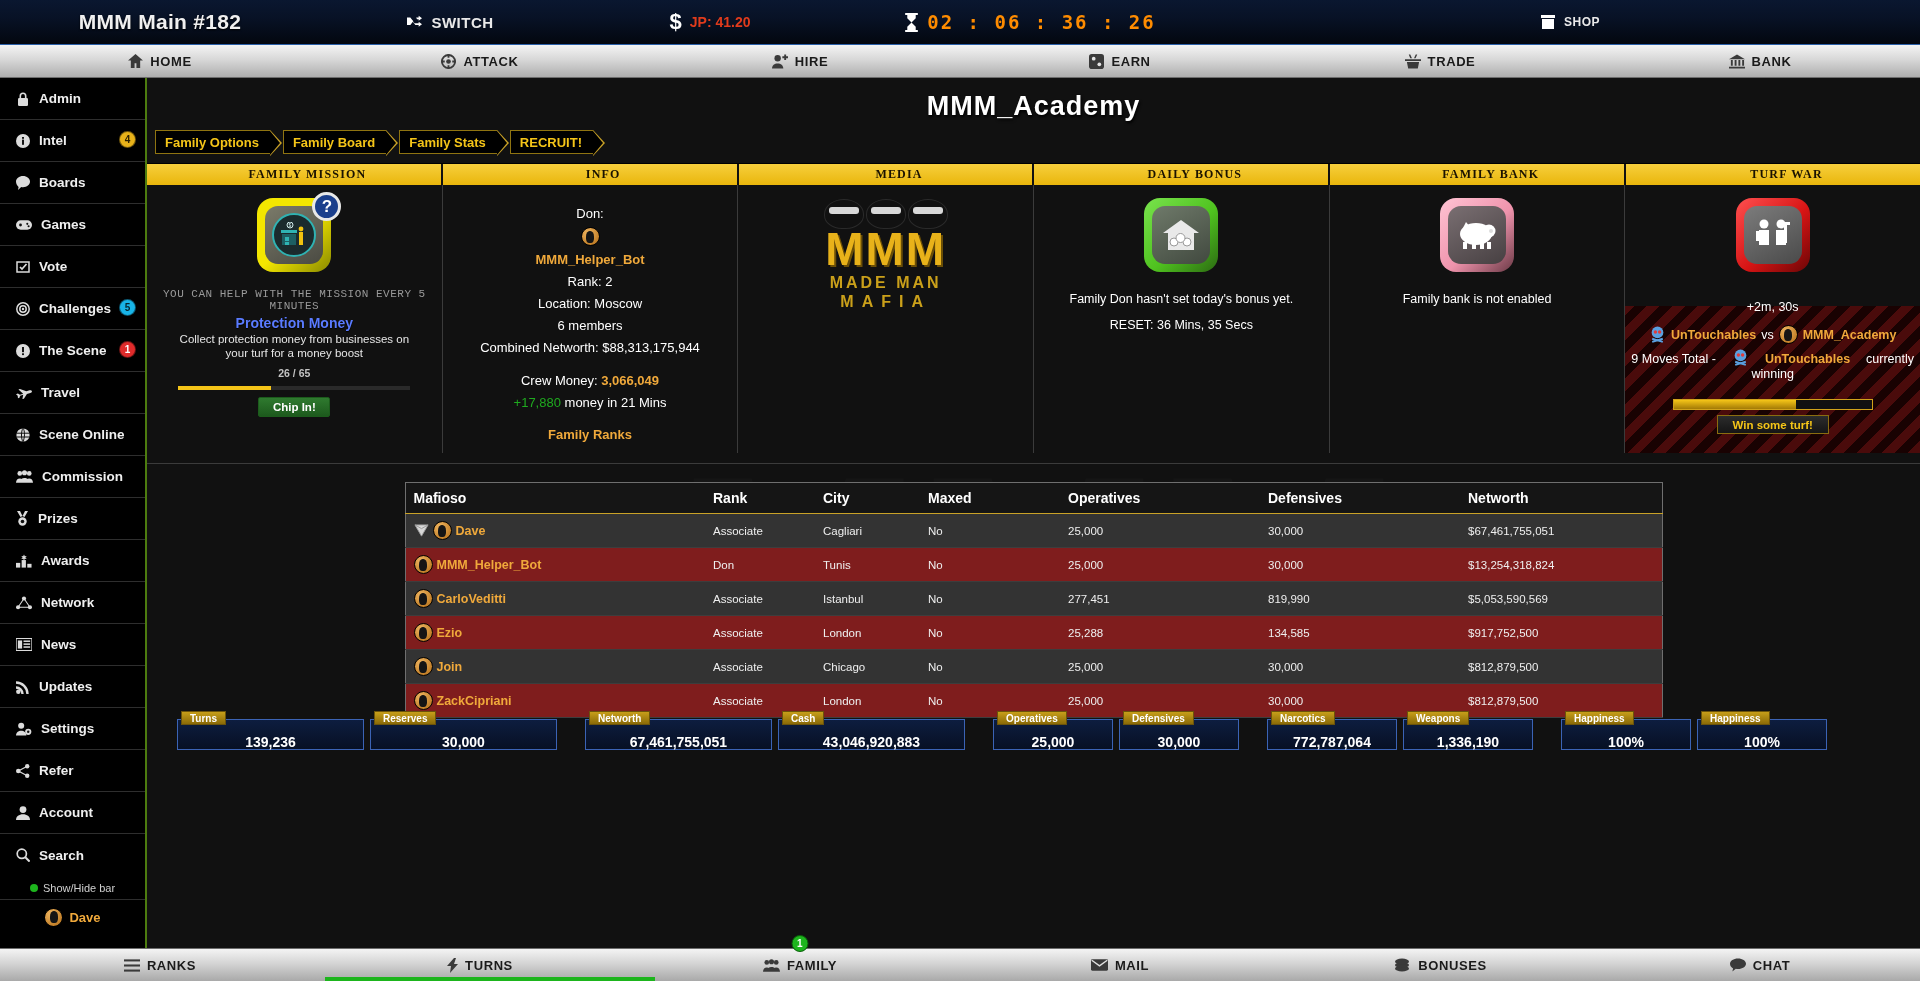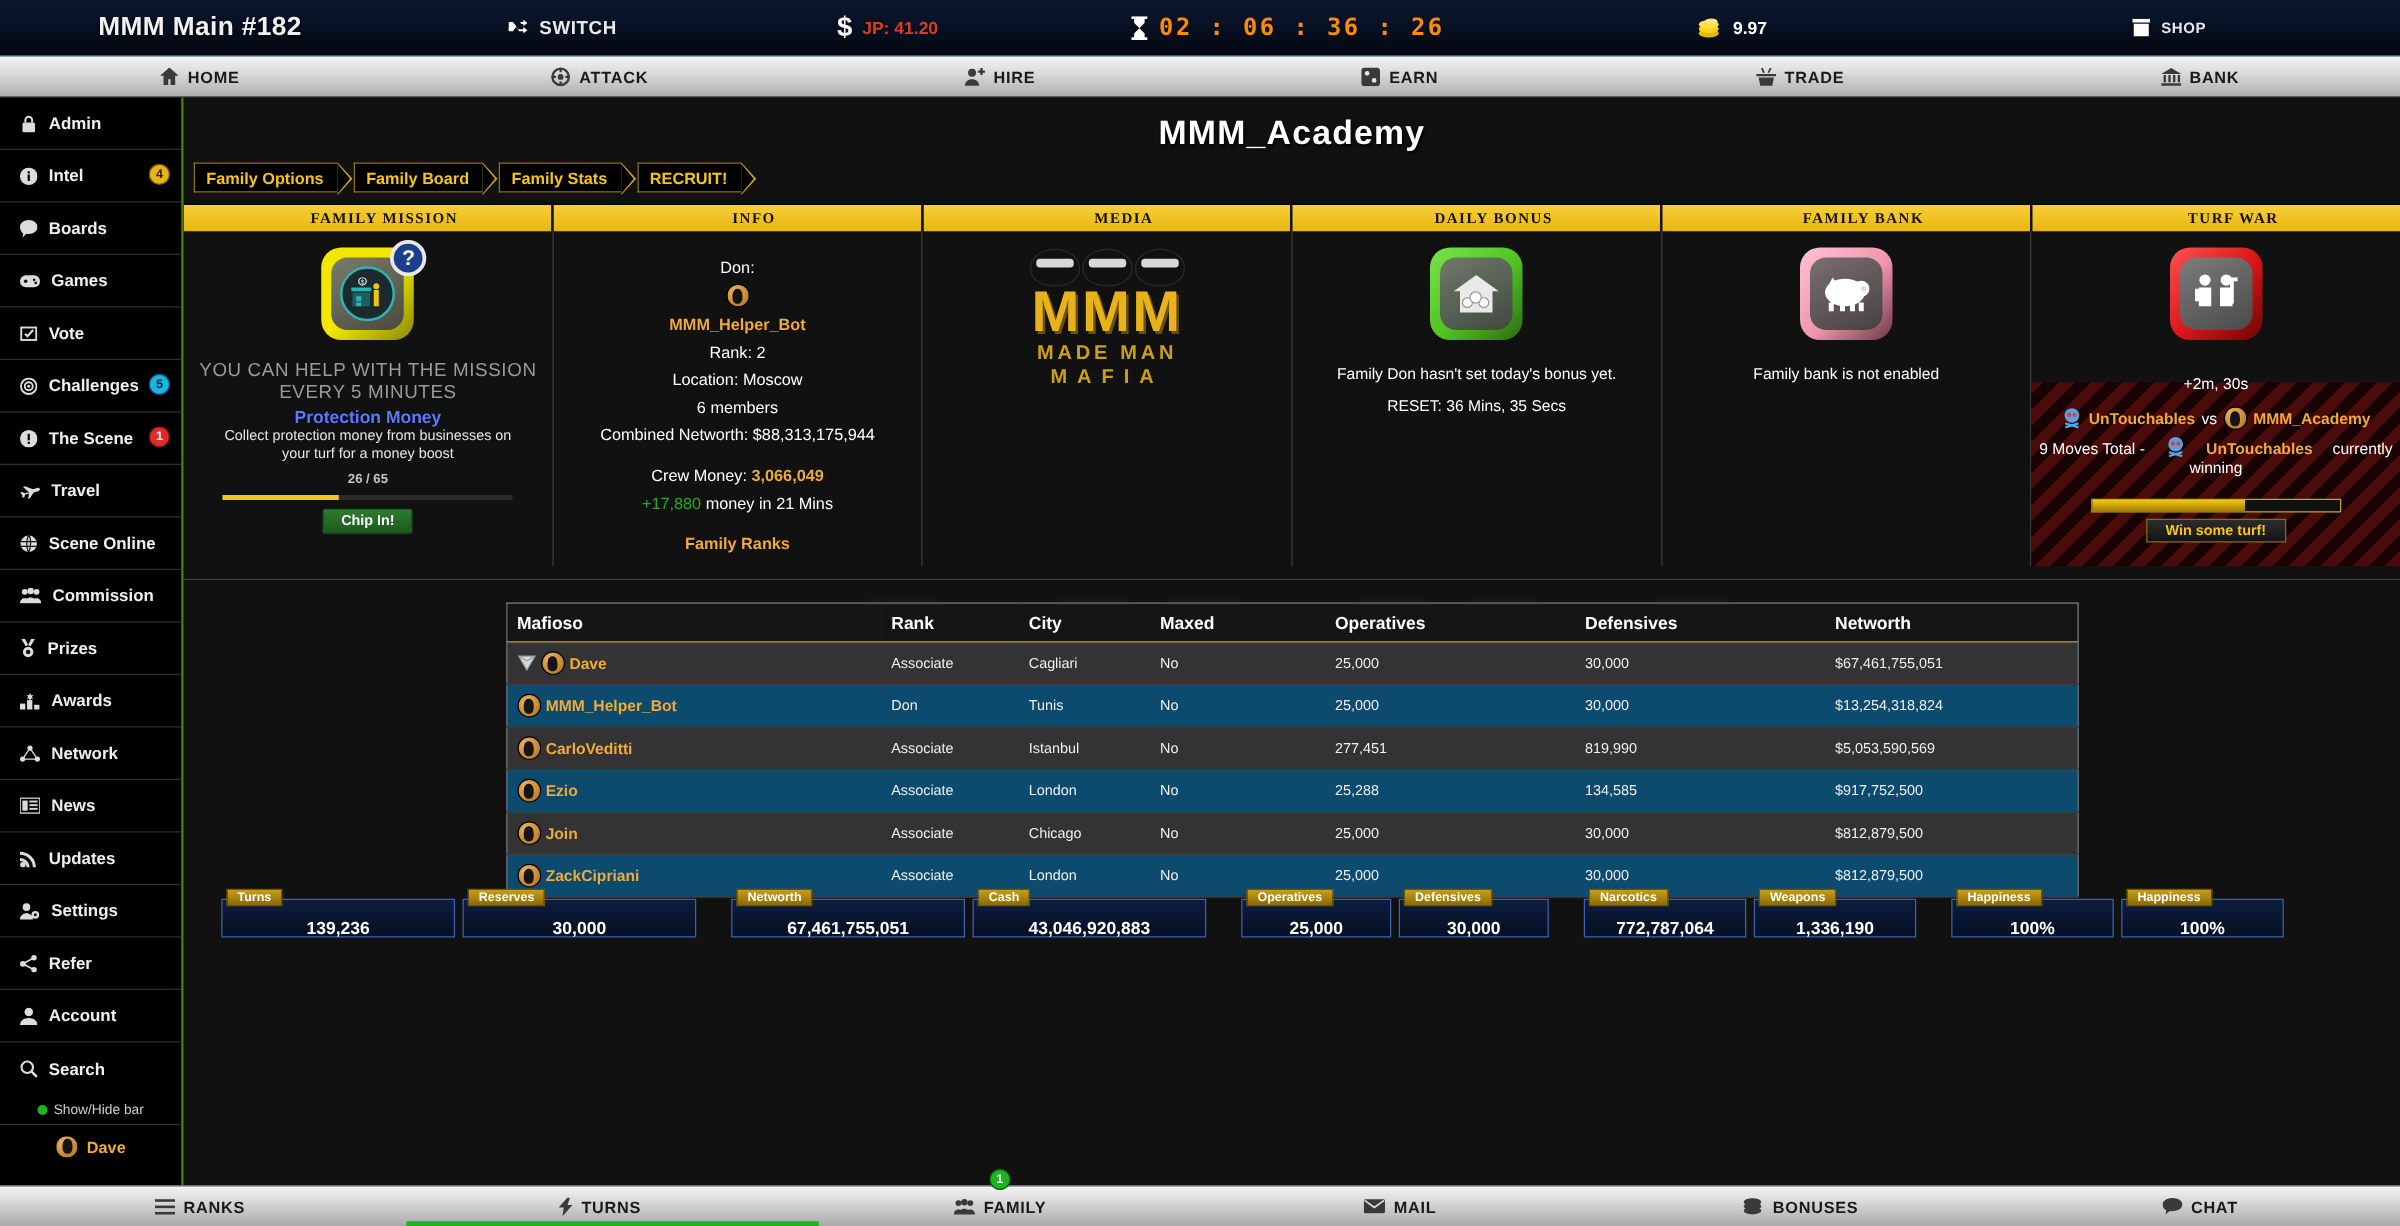--- a/index.html
+++ b/index.html
@@ -99,21 +99,21 @@
   .mission-icon { width:74px; height:74px; margin:4px auto 0; position:relative;
                   border-radius:16px; background:linear-gradient(135deg,#f3e600 0%,#f3e600 50%,#8a8a00 100%);}
   .mission-icon .inner { position:absolute; inset:8px; border-radius:13px;
                   background:linear-gradient(150deg,#7b7b6a,#4a4a42); display:flex;
                   align-items:center; justify-content:center;}
   .mission-icon .circ { width:44px;height:44px;border-radius:50%;border:2px solid #2fb3b3;
                   background:#1b2b2d; display:flex;align-items:center;justify-content:center;}
   .qmark { position:absolute; right:-10px; top:-6px; width:29px;height:29px;border-radius:50%;
            background:#1b3f8c; border:3px solid #e8e8e8; color:#fff; font-size:17px;font-weight:bold;
            display:flex;align-items:center;justify-content:center;}
-  .mission-help { font-size:15px; color:#9a9a9a; letter-spacing:.5px; margin-top:16px;}
+  .mission-help { font-size:11px; color:#9a9a9a; letter-spacing:.5px; margin-top:16px;font-family:Liberation Mono, monospace;}
   .mission-title { color:#5a7bff; font-size:14px; font-weight:bold; margin-top:3px;
                    text-shadow:0 1px 1px #000;}
   .mission-desc { font-size:11.5px; color:#e6e6e6; line-height:1.25; margin-top:1px; padding:0 30px;}
   .mission-count { font-size:10.5px; color:#c4c4c4; margin-top:6px;font-weight:bold;}
   .mission-bar { width:232px; height:4px; background:#2a2a2a; margin:7px auto 0; position:relative;}
   .mission-bar i { position:absolute; left:0; top:0; bottom:0; background:#f5c518; display:block;}
   .chip-btn { margin:7px auto 0; width:72px;height:20px; border:1px solid #1c5c1c;
               background:linear-gradient(180deg,#2f7a2f,#1d5a1d); color:#fff; font-size:11.5px;
               font-weight:bold; display:flex;align-items:center;justify-content:center; cursor:pointer;
               border-radius:2px;}
@@ -166,21 +166,21 @@
               position:relative;}
   .turf-bar i { position:absolute; left:0;top:0;bottom:0; background:linear-gradient(180deg,#f5c518,#a37a06);}
   .turf-btn { margin:5px auto 0; width:112px;height:19px; border:1px solid #8a6d0f;
               background:linear-gradient(180deg,#2c2c2c,#151515); color:#f5c518; font-size:11.5px;
               font-weight:bold; display:flex;align-items:center;justify-content:center; cursor:pointer;}
 
   
   .table-area { position:relative; margin-top:10px; padding:10px 0 0 0;
                 border-top:1px solid #3b3b3b; height:252px;}
   table.members { width:1258px; margin:8px auto 0; border-collapse:collapse;
-                  border:1px solid #6f6f6f; background:#0c4a6e; }
+                  border:1px solid #6f6f6f; background:#7f1d1d; }
   table.members th { background:#151515; color:#fff; font-size:14px; font-weight:bold;
                      text-align:left; padding:7px 0 7px 8px; border-bottom:1px solid #c9a227;}
   table.members td { font-size:11.5px; color:#efefef; padding:7px 0 7px 8px;
                      border-bottom:1px solid #3d3d3d; }
   table.members tr.alt td { background:#333; }
   .name-cell { display:flex; align-items:center; gap:4px;}
   .name-link { color:#f0a93b; font-size:12.5px; font-weight:bold; cursor:pointer;}
   .gem { width:15px;height:15px; flex:none;}
 
   
@@ -228,29 +228,20 @@
     </div>
     <div class="tb-cell" style="width:260px">
       <span class="tb-dollar">$</span>
       <span class="tb-jp">JP: 41.20</span>
     </div>
     <div class="tb-cell" style="width:380px">
       <svg width="15" height="19" viewBox="0 0 14 18">
           <path fill="#fff" d="M1 0h12v2H1zM1 16h12v2H1zM3 2h8v3l-4 4 4 4v3H3v-3l4-4-4-4z"></path>
         </svg>
       <span class="tb-timer">02 : 06 : 36 : 26</span>
-    </div>
-    <div class="tb-cell" style="width:330px">
-      <svg width="22" height="17" viewBox="0 0 22 17">
-        <ellipse cx="11" cy="12.5" rx="8" ry="3.4" fill="#e6b800"></ellipse>
-        <ellipse cx="11" cy="9" rx="8" ry="3.4" fill="#ffd21a"></ellipse>
-        <ellipse cx="11" cy="5.5" rx="8" ry="3.4" fill="#ffdf4d"></ellipse>
-        <ellipse cx="13" cy="3" rx="5" ry="2.2" fill="#ffe97a"></ellipse>
-      </svg>
-      <span class="tb-coins">9.97</span>
     </div>
     <div class="tb-cell" style="flex:1">
       <svg width="16" height="15" viewBox="0 0 16 15">
           <path fill="#fff" d="M1 0h14v3H1zM2 4h12v10H2zM5 6h6v2H5z"></path>
         </svg>
       <span class="tb-shop">SHOP</span>
     </div>
   </div>
 
   <div class="navbar">

